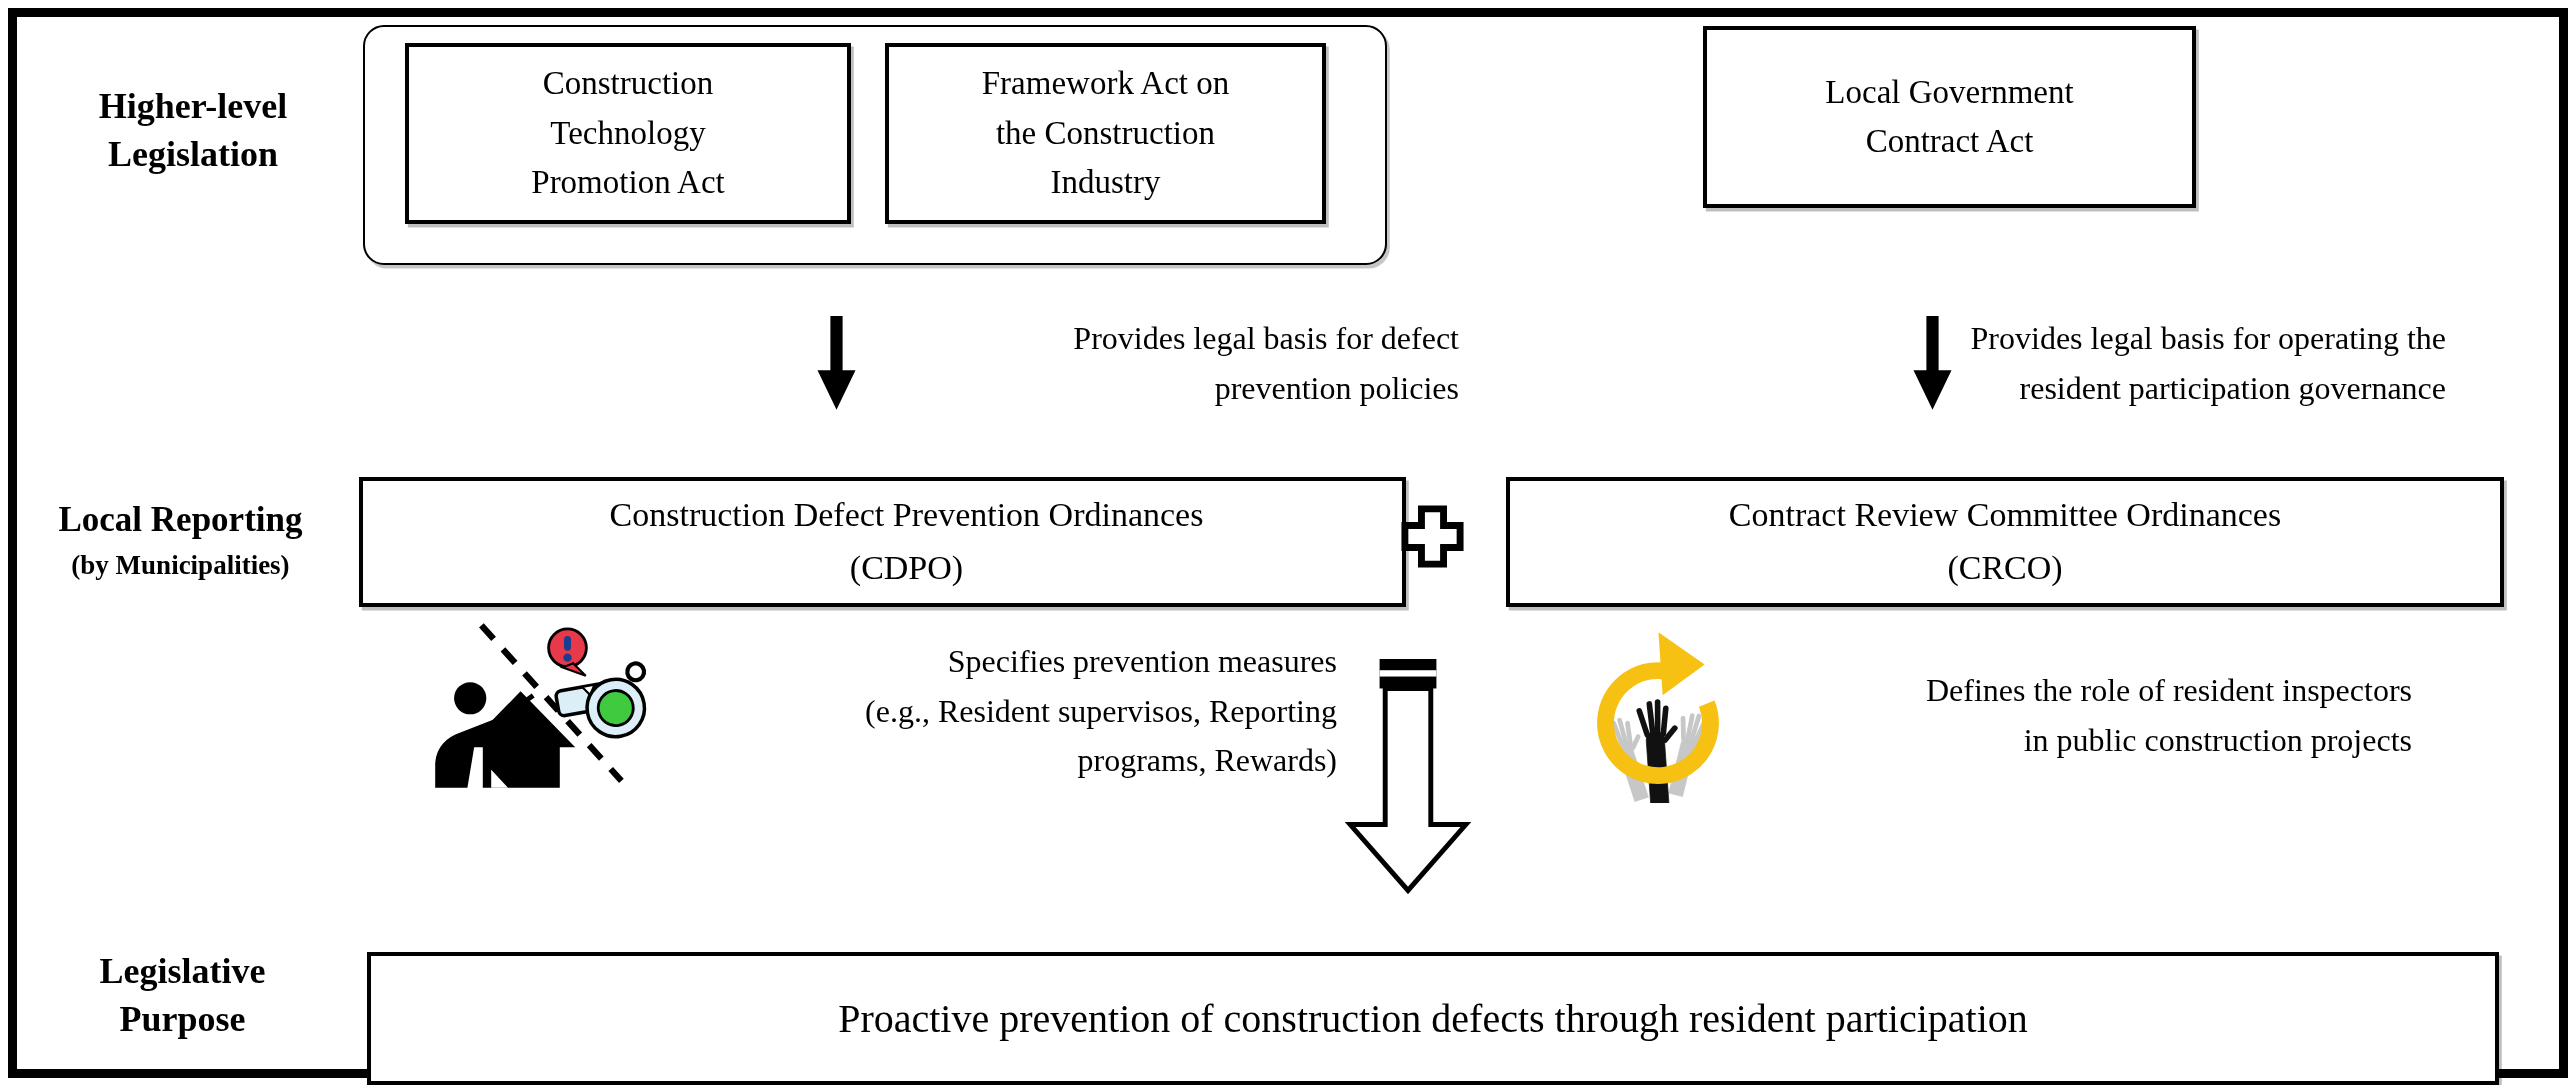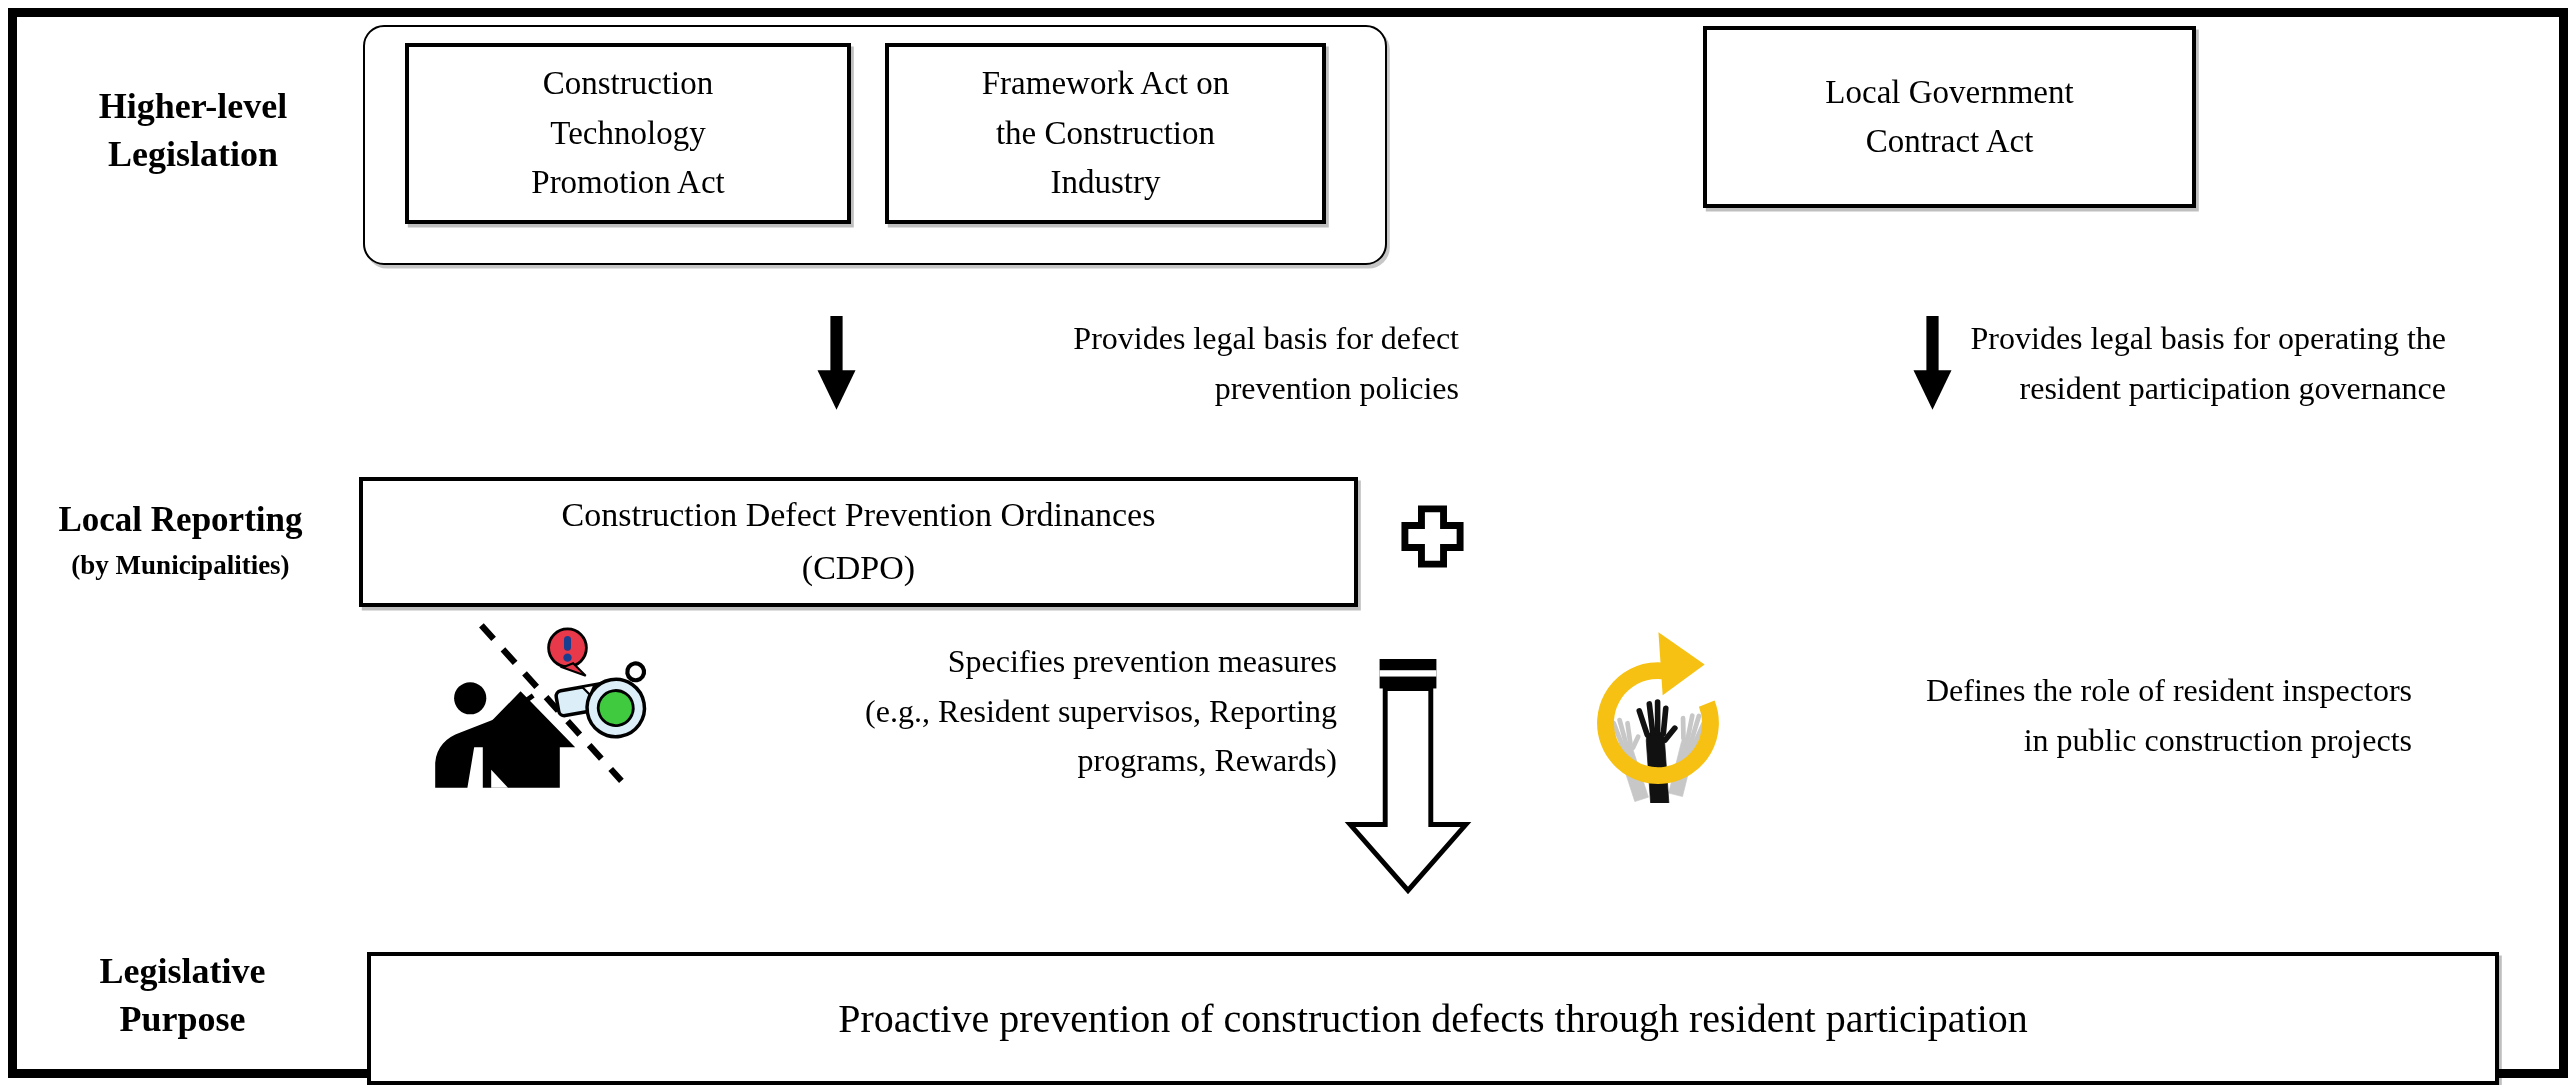--- a/index.html
+++ b/index.html
@@ -61,27 +61,29 @@
     <polygon points="2,80 58,80 30,138" fill="#000"></polygon>
   </svg>
   <div class="note mline" style="left:1885px;top:314px;width:561px;">Provides legal basis for operating the
 resident participation governance</div>
 
   <div class="rowlabel" style="left:7px;top:497px;width:347px;font-size:35px;">
     <span style="display:block;">Local Reporting</span>
     <span style="display:block;font-size:27px;margin-top:5px;">(by Municipalities)</span>
   </div>
 
-  <div class="box ordbox mline" style="left:359px;top:477px;width:991px;height:122px;">Construction Defect Prevention Ordinances
+  <div class="box ordbox mline" style="left:359px;top:477px;width:991px;height:122px;padding-left:48px;">Construction Defect Prevention Ordinances
 (CDPO)</div>
 
   <svg class="icon" style="left:1398px;top:502px;" width="69" height="69" viewBox="0 0 100 100">
     <path d="M34 10 H66 V34 H90 V66 H66 V90 H34 V66 H10 V34 H34 Z" fill="#fff" stroke="#000" stroke-width="10" stroke-linejoin="miter"></path>
   </svg>
 
+  <div class="box ordbox mline" style="left:1506px;top:477px;width:990px;height:122px;">Contract Review Committee Ordinances
+(CRCO)</div>
 
   <svg class="icon" style="left:431px;top:621px;" width="231" height="172" viewBox="0 0 330 245">
     <line x1="72" y1="6" x2="272" y2="228" stroke="#000" stroke-width="9" stroke-dasharray="26 20"></line>
 
     <polygon points="128,100 50,180 74,180 74,238 184,238 184,180 206,180" fill="#000"></polygon>
     <polygon points="86,238 86,212 110,238" fill="#fff"></polygon>
 
     <circle cx="56" cy="110" r="23" fill="#000"></circle>
     <path d="M6 238 L6 202 C8 180 22 166 42 159 L96 138 L140 118 L156 130 L148 149 L104 152 L62 178 L52 238 Z" fill="#000"></path>
     <line x1="98" y1="140" x2="146" y2="106" stroke="#000" stroke-width="7"></line>

